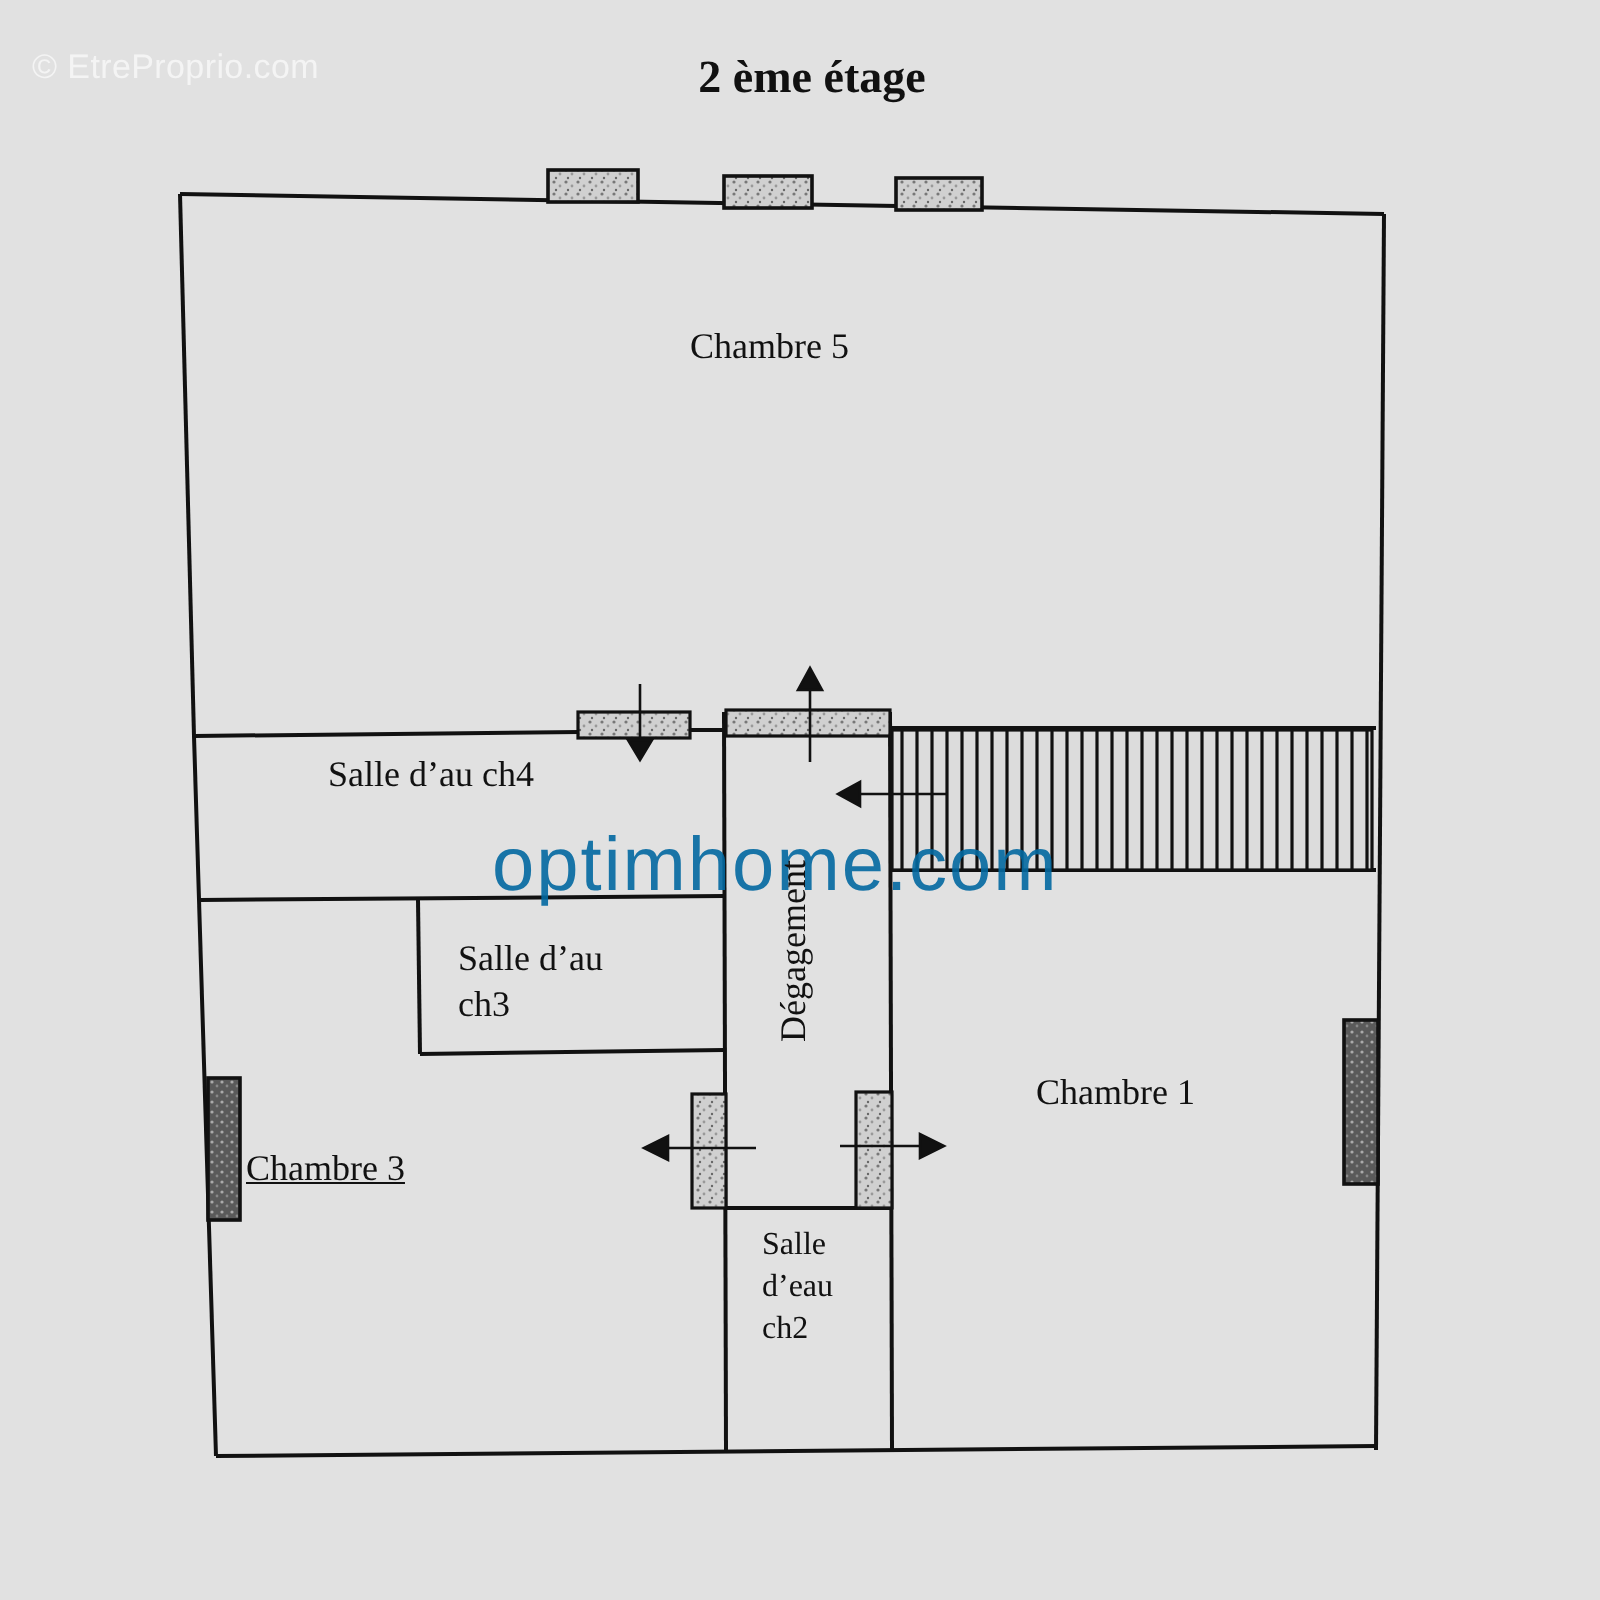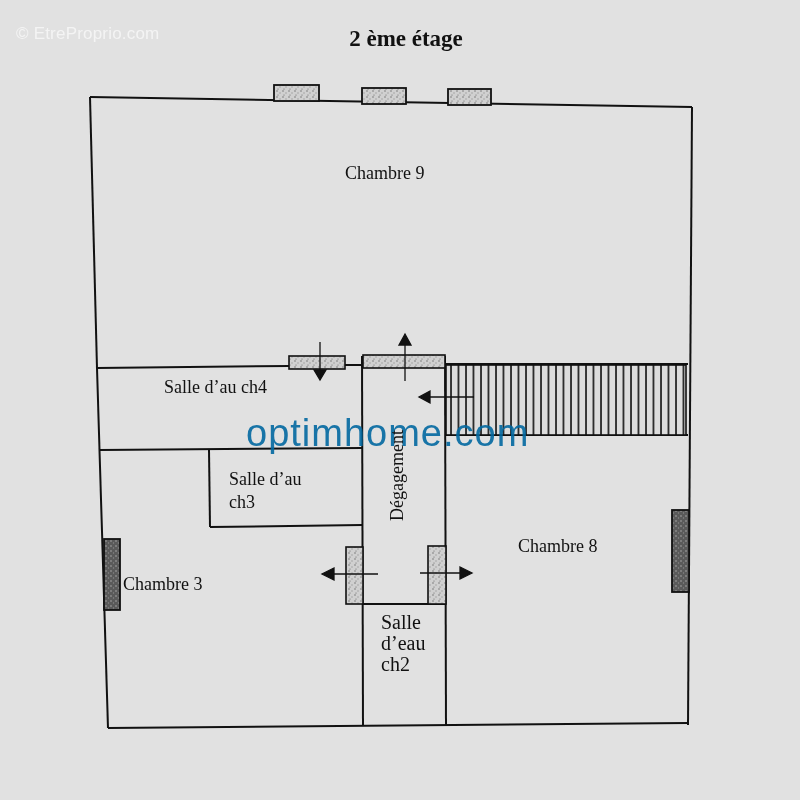--- a/index.html
+++ b/index.html
@@ -95,26 +95,26 @@
     </g>
     <g>
       <line x1="420" y1="573" x2="462" y2="573"></line>
       <polygon points="460,567 460,579 472,573"></polygon>
     </g>
   </g>
 </svg>
 
 <div class="watermark-mid">optimhome.com</div>
 
-<div class="room-label" style="left:345px; top:162px;">Chambre 9</div>
+<div class="room-label" style="left:345px; top:162px;">Chambre 5</div>
 <div class="room-label" style="left:164px; top:376px;">Salle d’au ch4</div>
 <div class="room-label" style="left:229px; top:468px;">
   <div>Salle d’au</div>
   <div>ch3</div>
 </div>
 <div class="room-label vertical" style="left:342px; top:464px; width:110px; text-align:center;">Dégagement</div>
-<div class="room-label" style="left:518px; top:535px;">Chambre 8</div>
-<div class="room-label" style="left:123px; top:573px;">Chambre 3</div>
-<div class="room-label" style="left:381px; top:612px; font-size:20px; line-height:21px;">
+<div class="room-label" style="left:518px; top:535px;">Chambre 1</div>
+<div class="room-label" style="left:123px; top:573px;text-decoration:underline;">Chambre 3</div>
+<div class="room-label" style="left:381px; top:612px; font-size:16px; line-height:21px;">
   <div>Salle</div>
   <div>d’eau</div>
   <div>ch2</div>
 </div>
 
 </body></html>

